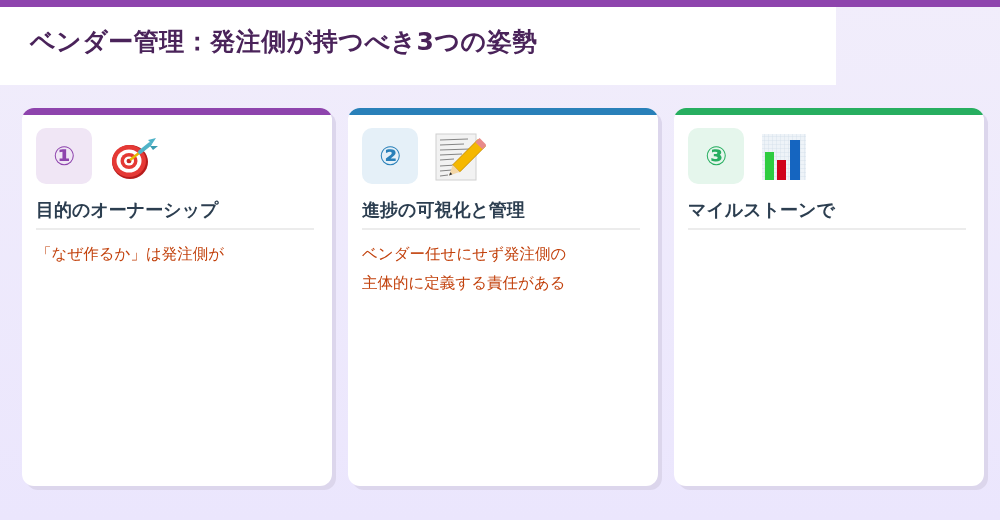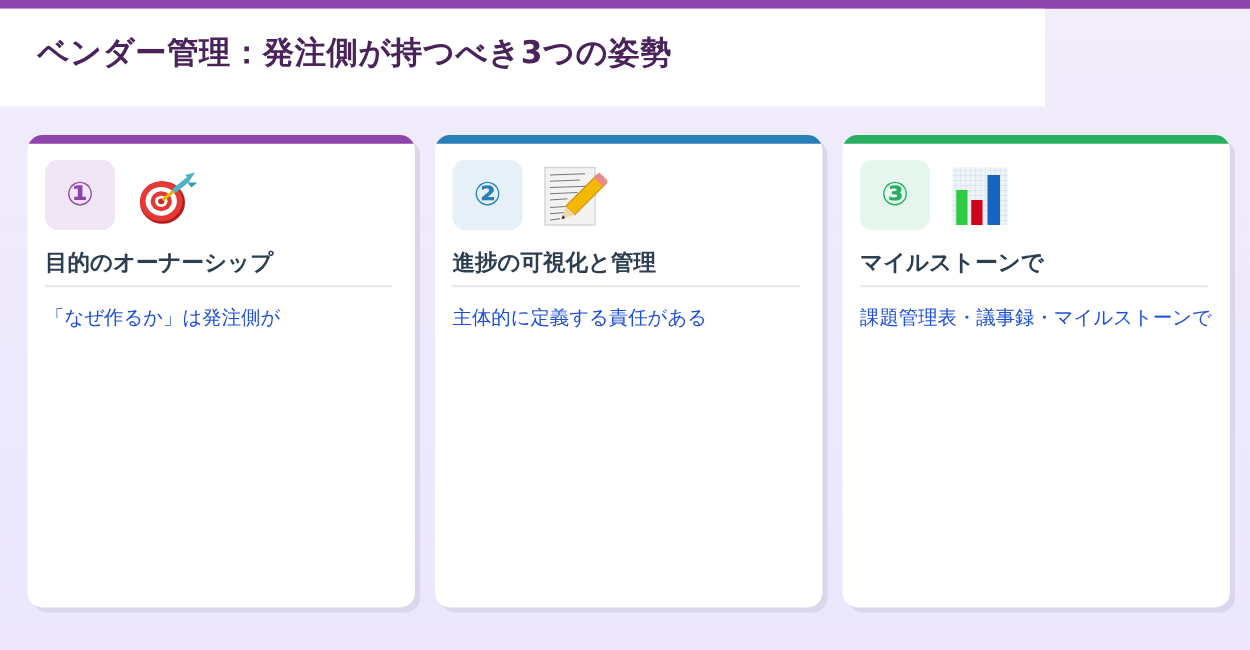--- a/index.html
+++ b/index.html
@@ -35,21 +35,21 @@
     .emoji {
       position: absolute; left: 86px; top: 24px; width: 52px; height: 50px;
     }
     .card-title {
       position: absolute; left: 14px; top: 90px; font-size: 18px; font-weight: bold;
       color: #2c3e50; white-space: nowrap;
     }
     .divider { position: absolute; left: 14px; top: 120px; width: 278px; height: 2px; background: #ececec; }
     .card-body {
       position: absolute; left: 14px; top: 132px; font-size: 15.5px; line-height: 29px;
-      color: #1d4ed8; white-space: nowrap;
+      color: #c2410c; white-space: nowrap;
     }
   </style>
 </head>
 <body>
 
 <div class="top-bar"></div>
 <div class="header">
   <h1 class="title">ベンダー管理：発注側が持つべき3つの姿勢</h1>
 </div>
 
@@ -99,20 +99,21 @@
           <rect x="24" y="4" width="10" height="36" fill="#f5b800" stroke="#c48a00" stroke-width="0.8"></rect>
           <rect x="24" y="2" width="10" height="6" fill="#e88a8a"></rect>
           <path d="M24 40 L34 40 L29 50 Z" fill="#f3d7a8"></path>
           <path d="M27.5 47 L30.5 47 L29 50 Z" fill="#333"></path>
         </g>
       </svg>
     </div>
     <div class="card-title">進捗の可視化と管理</div>
     <div class="divider"></div>
     <div class="card-body">
+      <div>ベンダー任せにせず発注側の</div>
       <div>主体的に定義する責任がある</div>
     </div>
   </div>
 
   <div class="card" style="left:652px;">
     <div class="card-accent" style="background:#27ae60;"></div>
     <div class="num-box" style="background:#e5f6ec;color:#27ae60;">③</div>
     <div class="emoji">
       <svg width="52" height="50" viewBox="0 0 52 50">
         <defs>
@@ -123,16 +124,15 @@
         <rect x="2" y="2" width="44" height="46" fill="#eef3f8"></rect>
         <rect x="2" y="2" width="44" height="46" fill="url(#grid)"></rect>
         <rect x="5" y="20" width="9" height="28" fill="#2ecc40"></rect>
         <rect x="17" y="28" width="9" height="20" fill="#d0021b"></rect>
         <rect x="30" y="8" width="10" height="40" fill="#1565c0"></rect>
       </svg>
     </div>
     <div class="card-title">マイルストーンで</div>
     <div class="divider"></div>
     <div class="card-body">
-      <div>課題管理表・議事録・マイルストーンで</div>
     </div>
   </div>
 </div>
 
 </body></html>

